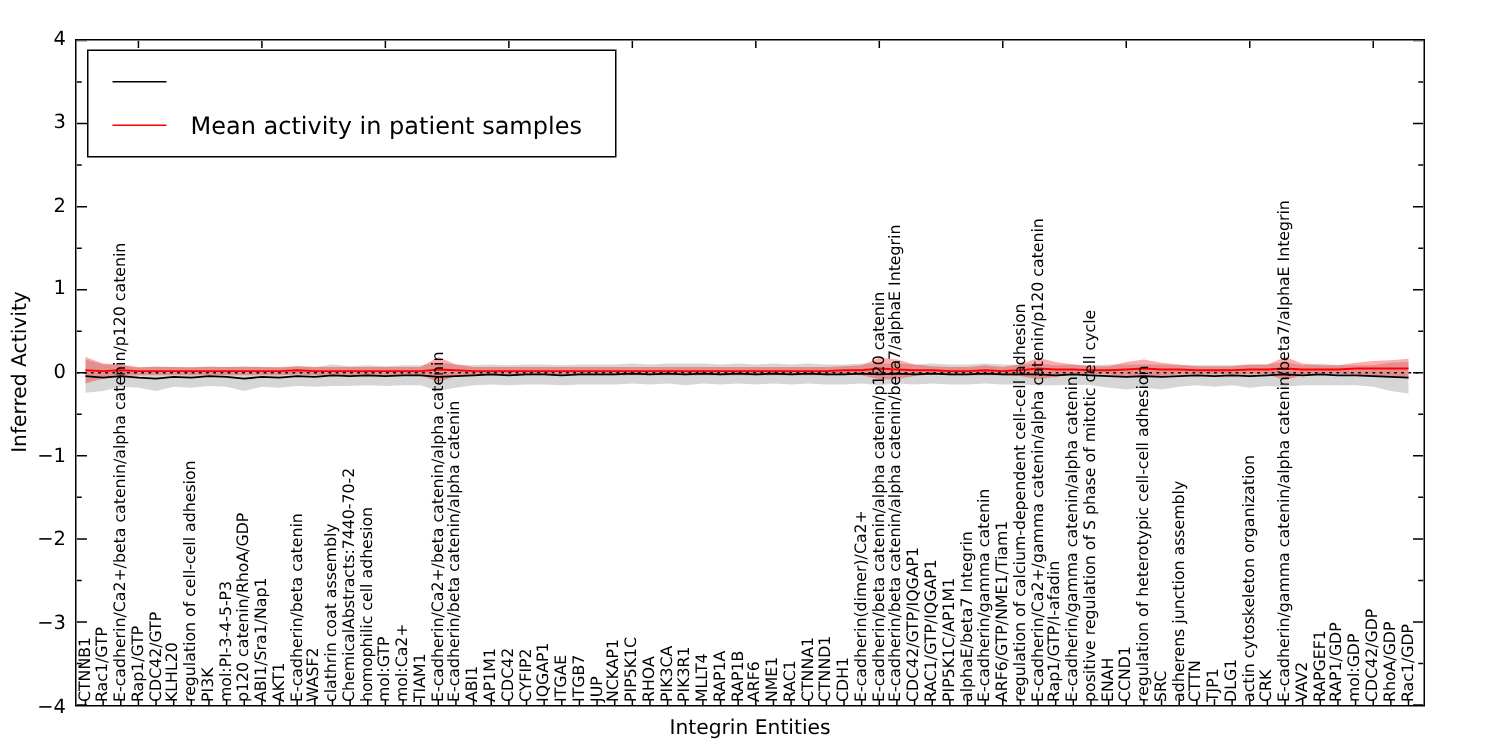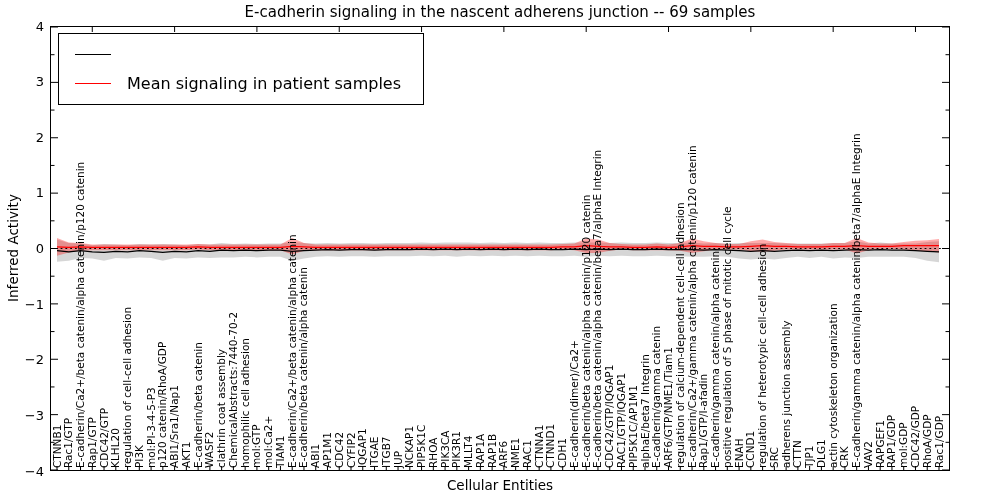--- a/index.html
+++ b/index.html
@@ -21,23 +21,22 @@
   .legend{position:absolute;left:7px;top:6px;border:1px solid #000;background:#fff;
           padding:6px 22px 6px 16px;z-index:5;}
   .legend-row{display:flex;align-items:center;height:29px;}
   .legend-line{display:inline-block;width:36px;height:0;margin-right:16px;flex:0 0 36px;}
   .legend-label{font-size:16px;white-space:nowrap;}
 </style>
 </head>
 <body>
 
 <div class="figure">
-  <div class="title">E-cadherin signaling in the nascent adherens junction -- 69 samples</div>
   <div class="ylabel">Inferred Activity</div>
-  <div class="xlabel">Cellular Entities</div>
+  <div class="xlabel">Integrin Entities</div>
   <div class="yticks" id="yticks">
       <div class="ytick" style="top: 17.5px;">4</div>
       <div class="ytick" style="top: 73.125px;">3</div>
       <div class="ytick" style="top: 128.75px;">2</div>
       <div class="ytick" style="top: 184.375px;">1</div>
       <div class="ytick" style="top: 240px;">0</div>
       <div class="ytick" style="top: 295.625px;">−1</div>
       <div class="ytick" style="top: 351.25px;">−2</div>
       <div class="ytick" style="top: 406.875px;">−3</div>
       <div class="ytick" style="top: 462.5px;">−4</div>
@@ -249,17 +248,17 @@
         <div class="xlab" style="left: 869.98px;">CDC42/GDP</div>
         <div class="xlab" style="left: 881.74px;">RhoA/GDP</div>
         <div class="xlab" style="left: 893.5px;">Rac1/GDP</div>
       </div>
     <div class="legend">
       <div class="legend-row">
         <span class="legend-line" id="leg-line-0" style="border-top: 1.6px solid rgb(0, 0, 0);"></span>
       </div>
       <div class="legend-row">
         <span class="legend-line" id="leg-line-1" style="border-top: 1.6px solid rgb(255, 0, 0);"></span>
-        <span class="legend-label">Mean signaling in patient samples</span>
+        <span class="legend-label">Mean activity in patient samples</span>
       </div>
     </div>
   </div>
 </div>
 
 </body></html>

